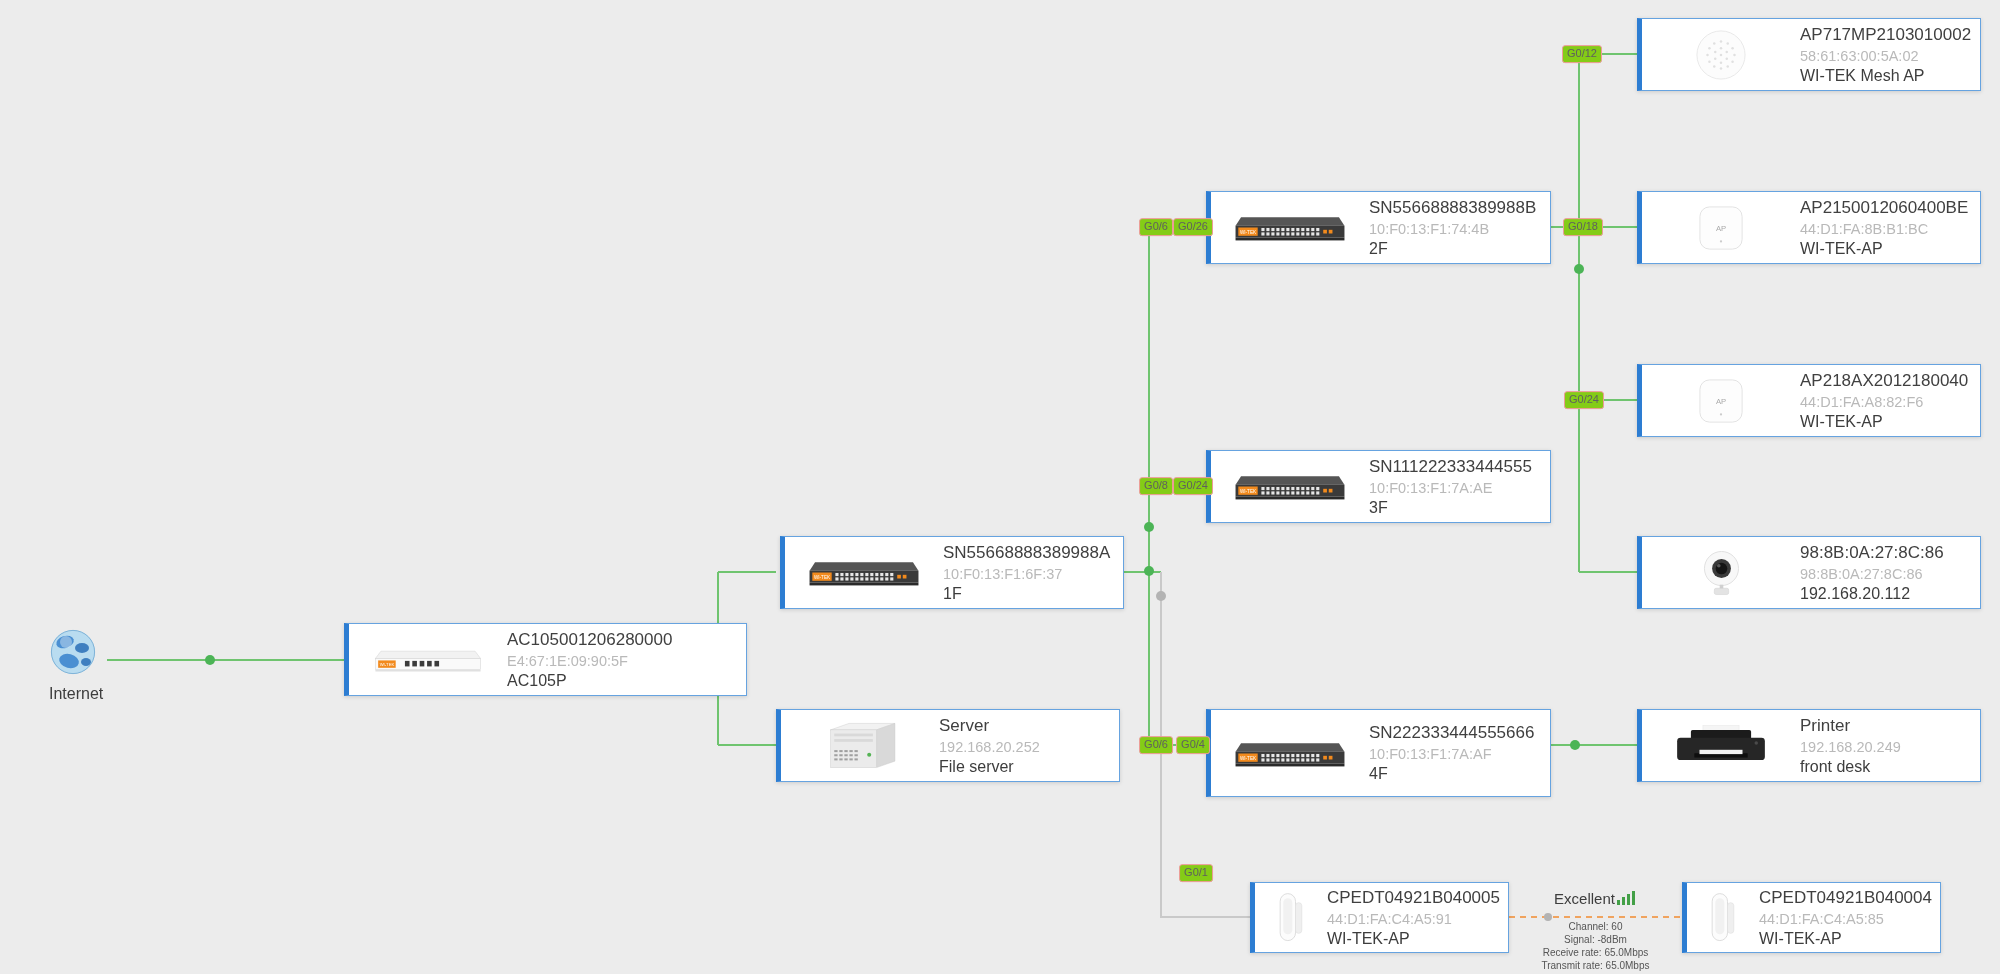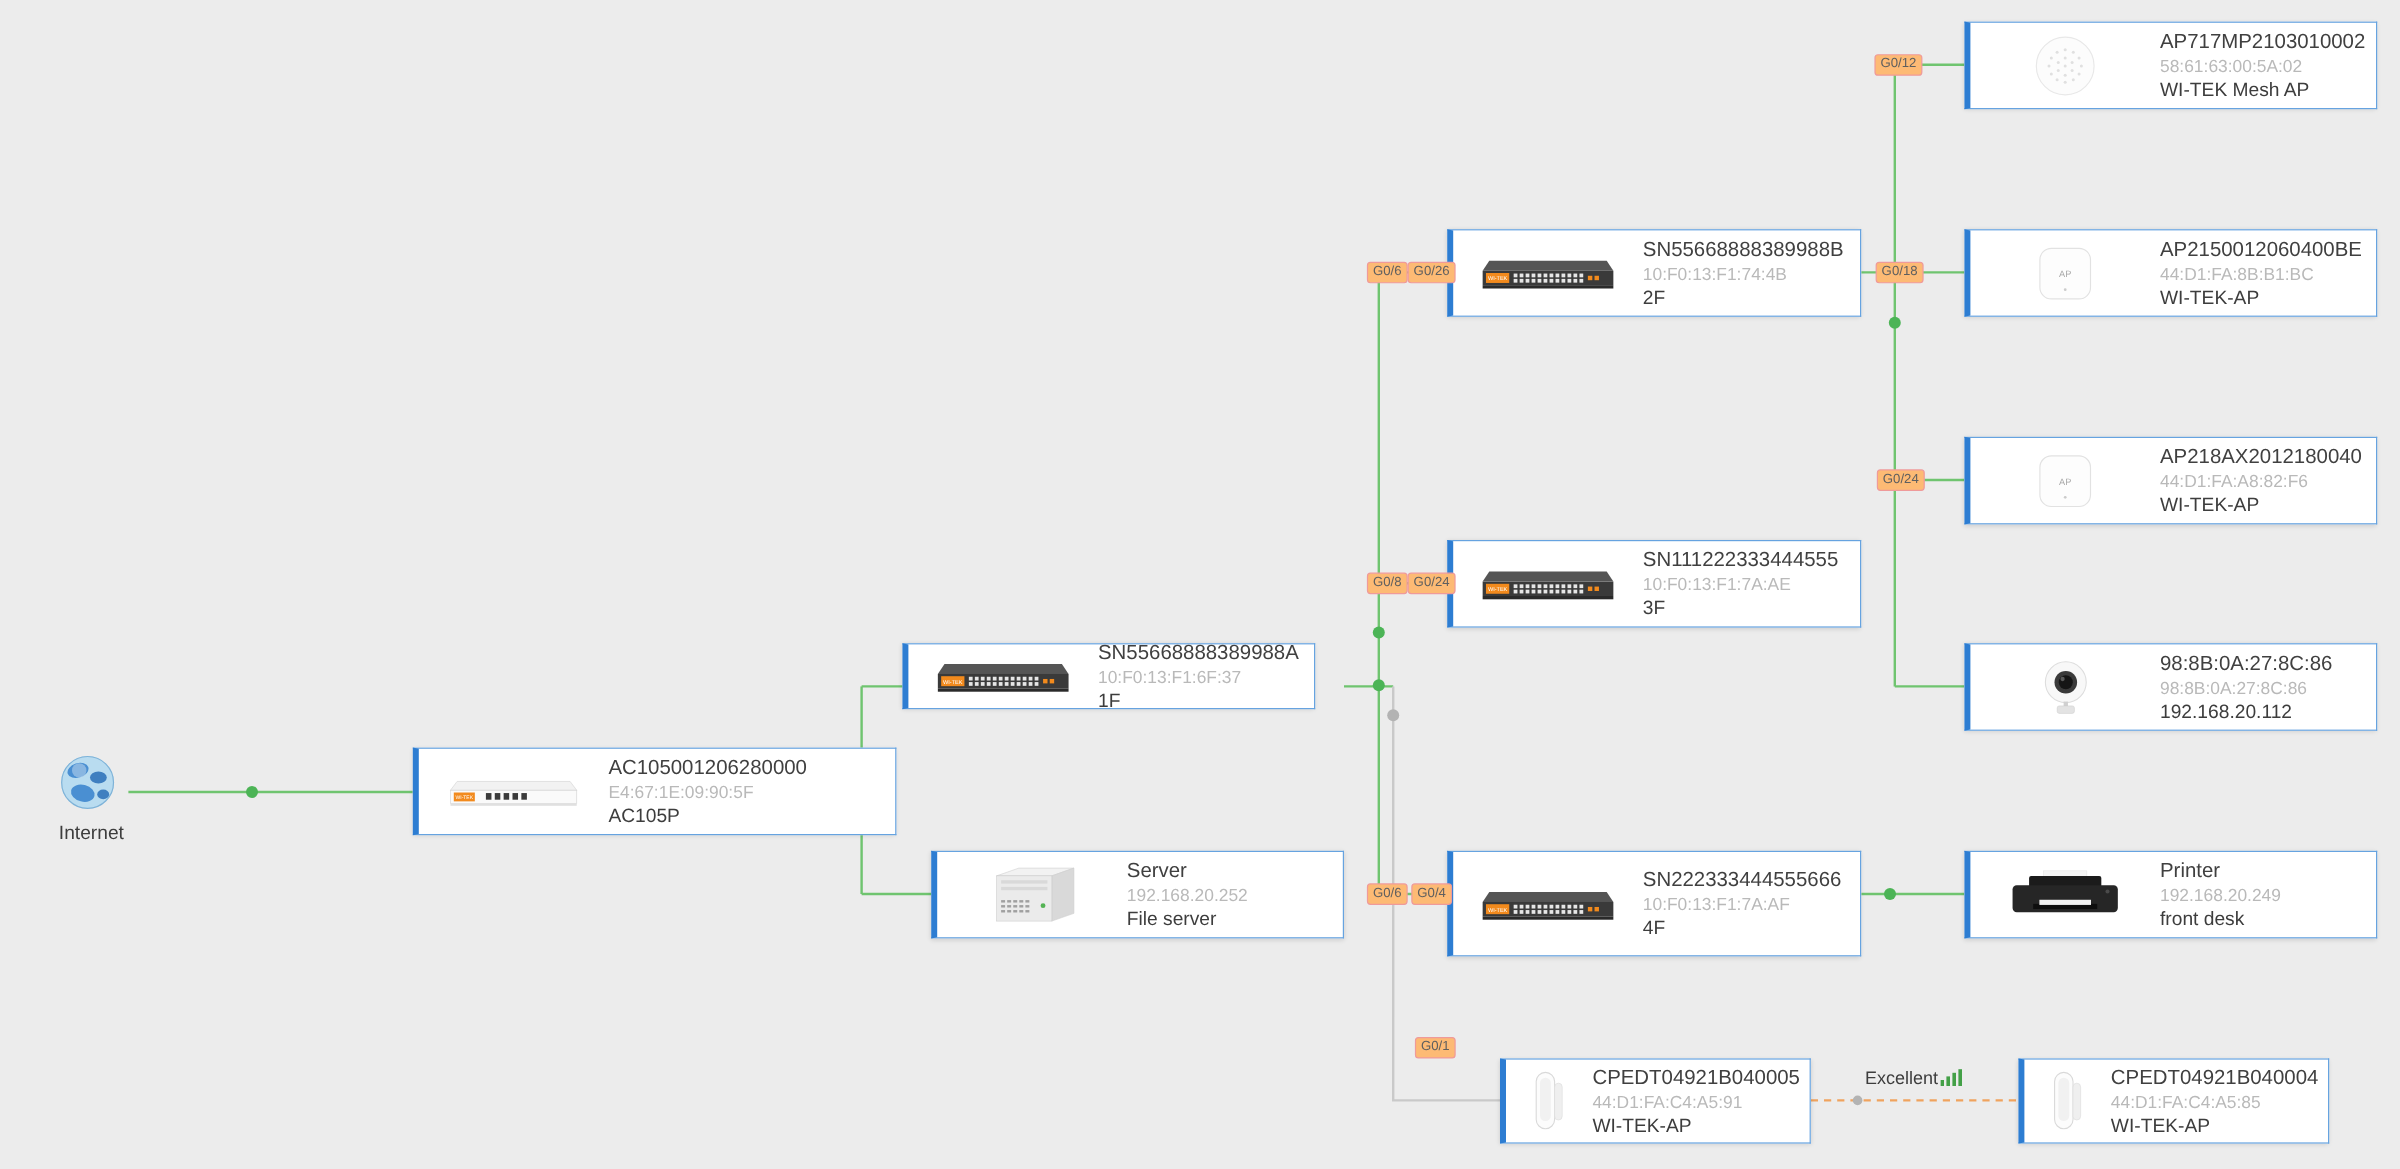--- a/index.html
+++ b/index.html
@@ -12,21 +12,21 @@
   .dot-g{fill:#4cb456}
   .dot-x{fill:#b3b3b3}
   .card{position:absolute;z-index:2;background:#fff;border:1px solid #66a3e0;border-left:5px solid #2d7dd2;
         box-shadow:0 1px 4px rgba(0,0,0,.14);display:flex;align-items:center;box-sizing:border-box;cursor:pointer}
   .card-img{flex:0 0 158px;display:flex;align-items:center;justify-content:center}
   .card--sm .card-img{flex:0 0 72px}
   .card-text{display:flex;flex-direction:column;gap:3px;min-width:0}
   .t1{font-size:17px;color:#404040;white-space:nowrap}
   .t2{font-size:14.5px;color:#b9b9b9;white-space:nowrap}
   .t3{font-size:16px;color:#3d3d3d;white-space:nowrap}
-  .port{position:absolute;z-index:3;transform:translate(-50%,-50%);background:#fdba74;border:1px solid #ef9a9a;
+  .port{position:absolute;z-index:3;transform:translate(-50%,-50%);background:#84cc16;border:1px solid #ef9a9a;
         border-radius:3px;padding:1px 4px;font-size:11px;color:#5f5f5f;white-space:nowrap;line-height:1.25}
   .inet{position:absolute;z-index:2;left:49px;top:628px;width:72px;cursor:pointer}
   .inet-label{margin-top:5px;font-size:16px;color:#3d3d3d}
   .wifi{position:absolute;z-index:3;text-align:center}
   .wifi-q{display:flex;align-items:center;justify-content:center;gap:2px;font-size:15px;color:#3d3d3d;height:18px}
   .wifi-d{margin-top:13px;font-size:10px;color:#555;line-height:1.3}
 </style>
 </head>
 <body>
 
@@ -228,21 +228,21 @@
           <use href="#img-router"></use>
         </svg>
       </div>
     <div class="card-text">
       <div class="t1">AC105001206280000</div>
       <div class="t2">E4:67:1E:09:90:5F</div>
       <div class="t3">AC105P</div>
     </div>
   </div>
 
-  <div class="card" style="left:752px;top:536px;width:344px;height:55px">
+  <div class="card" style="left:780px;top:536px;width:344px;height:73px">
     <div class="card-img">
         <svg width="120" height="39" viewBox="0 0 130 42">
           <use href="#img-switch"></use>
         </svg>
       </div>
     <div class="card-text">
       <div class="t1">SN55668888389988A</div>
       <div class="t2">10:F0:13:F1:6F:37</div>
       <div class="t3">1F</div>
     </div>
@@ -402,15 +402,21 @@
   <span class="port" style="left:1193px;top:745px">G0/4</span>
   <span class="port" style="left:1196px;top:873px">G0/1</span>
 
   <div class="wifi" style="left:1509px;top:889px;width:173px">
     <div class="wifi-q">
       <span>Excellent</span>
       <svg width="20" height="16" viewBox="0 0 20 16">
           <use href="#img-bars"></use>
         </svg>
     </div>
+    <div class="wifi-d">
+      <div>Channel: 60</div>
+      <div>Signal: -8dBm</div>
+      <div>Receive rate: 65.0Mbps</div>
+      <div>Transmit rate: 65.0Mbps</div>
+    </div>
   </div>
 
 </div>
 
 </body></html>

